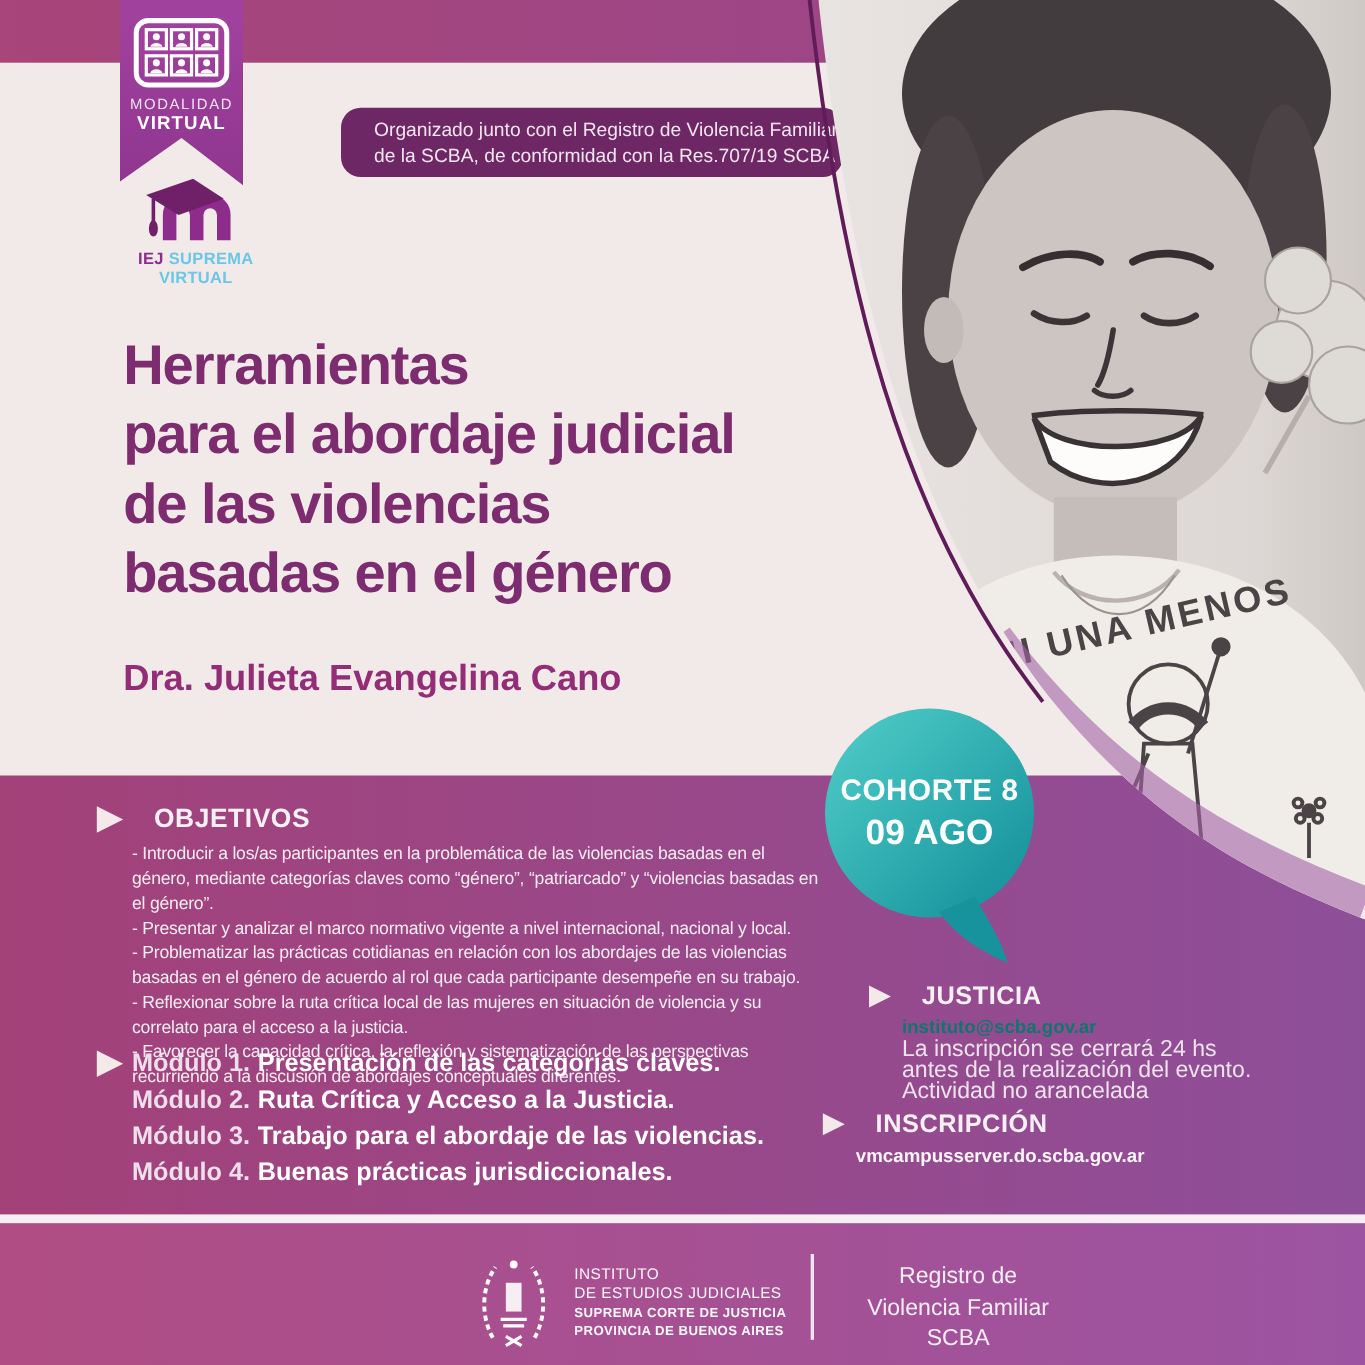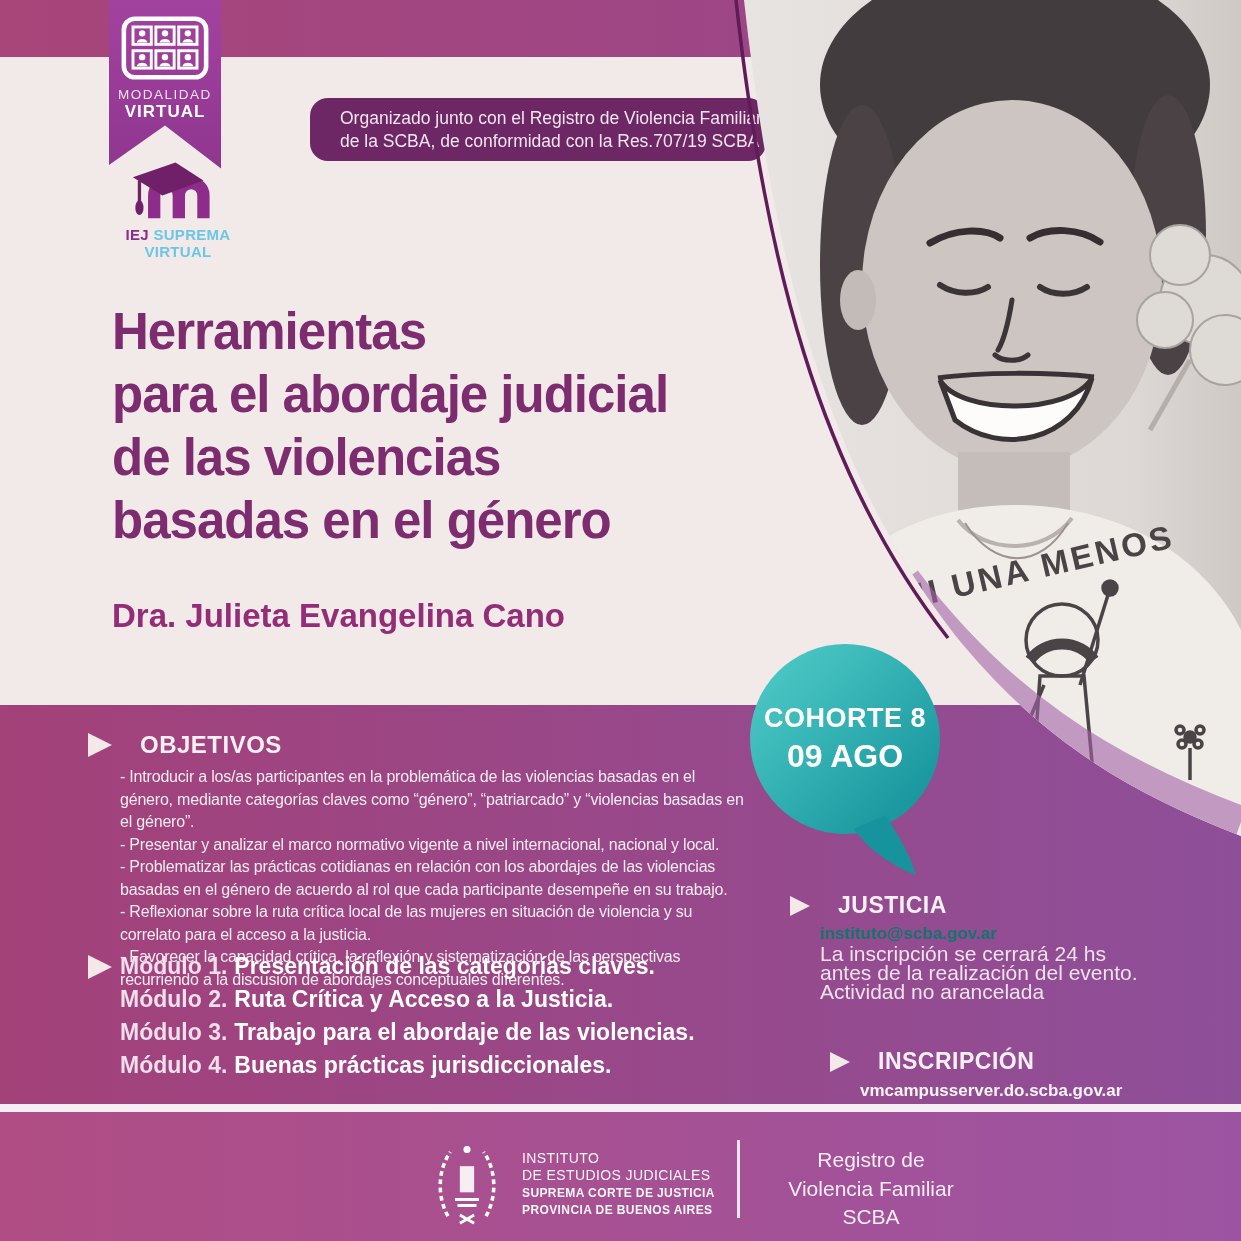--- a/index.html
+++ b/index.html
@@ -68,21 +68,21 @@
   .mod-row .txt{margin-left:32px;font-size:23px;white-space:nowrap;}
   .mod-row .pre{color:#eedfeb;font-weight:bold;}
   .mod-row .main{color:#fff;font-weight:bold;margin-left:7px;}
 
   
   .informes{left:790px;top:892px;z-index:10;color:#f3ebf0;}
   .informes .sec-head h2{font-size:23px;}
   .informes .body{margin:5px 0 0 30px;}
   .informes .email{font-weight:bold;font-size:17px;color:#0f766e;}
   .informes .line{font-size:21px;line-height:19px;color:#eee3ea;margin-top:0;}
-  .inscripcion{left:830px;top:1008px;z-index:10;color:#f3ebf0;margin-top:40px;}
+  .inscripcion{left:748px;top:1008px;z-index:10;color:#f3ebf0;}
   .inscripcion .sec-head h2{font-size:23px;}
   .inscripcion .url{margin:6px 0 0 30px;font-weight:bold;font-size:17px;color:#fbf5f9;}
 
   
   .crest{left:428px;top:1140px;z-index:10;}
   .inst{left:522px;top:1150px;z-index:10;color:#fdf7fb;}
   .inst .a{font-size:14px;letter-spacing:.4px;line-height:17px;}
   .inst .b{font-size:12px;font-weight:bold;letter-spacing:.4px;line-height:15px;margin-top:2px;}
   .inst .b:first-of-type{margin-top:5px;}
   .divider{left:737px;top:1140px;width:3px;height:78px;background:rgba(255,255,255,.85);z-index:10;}

